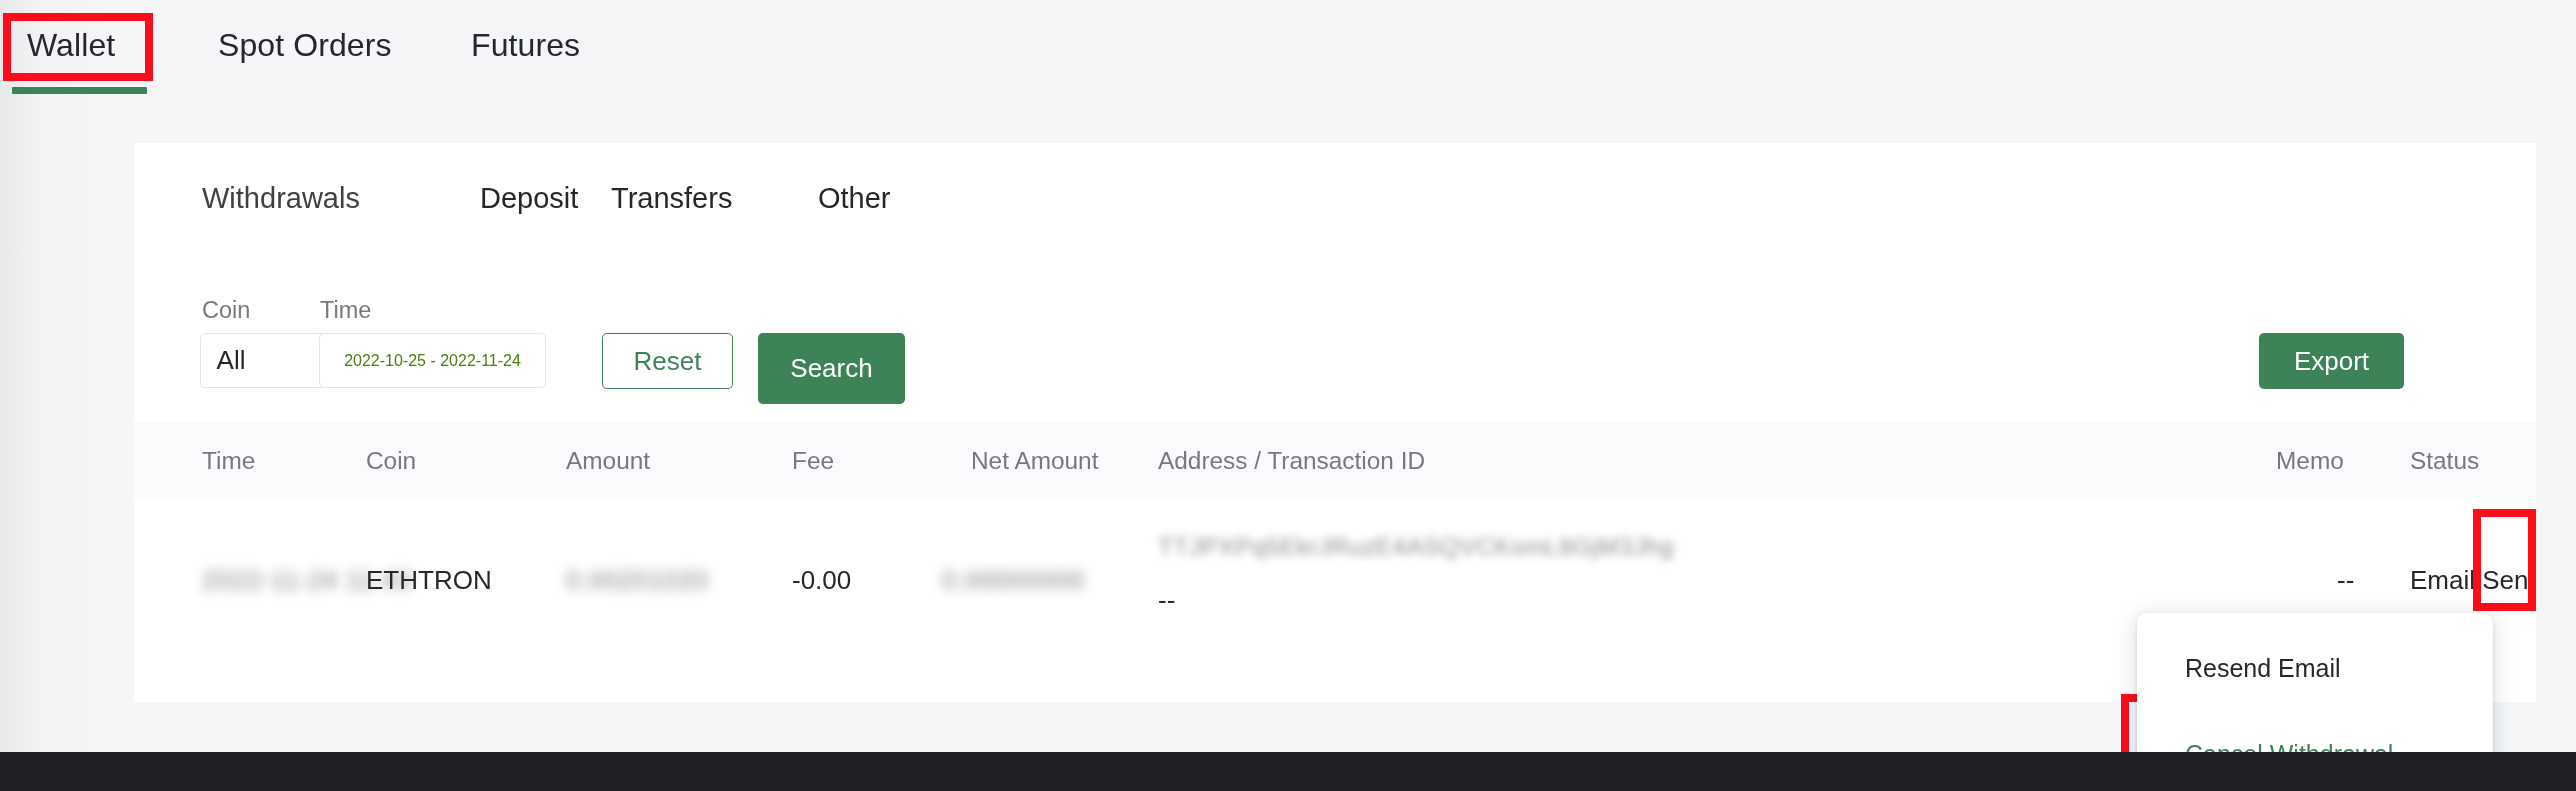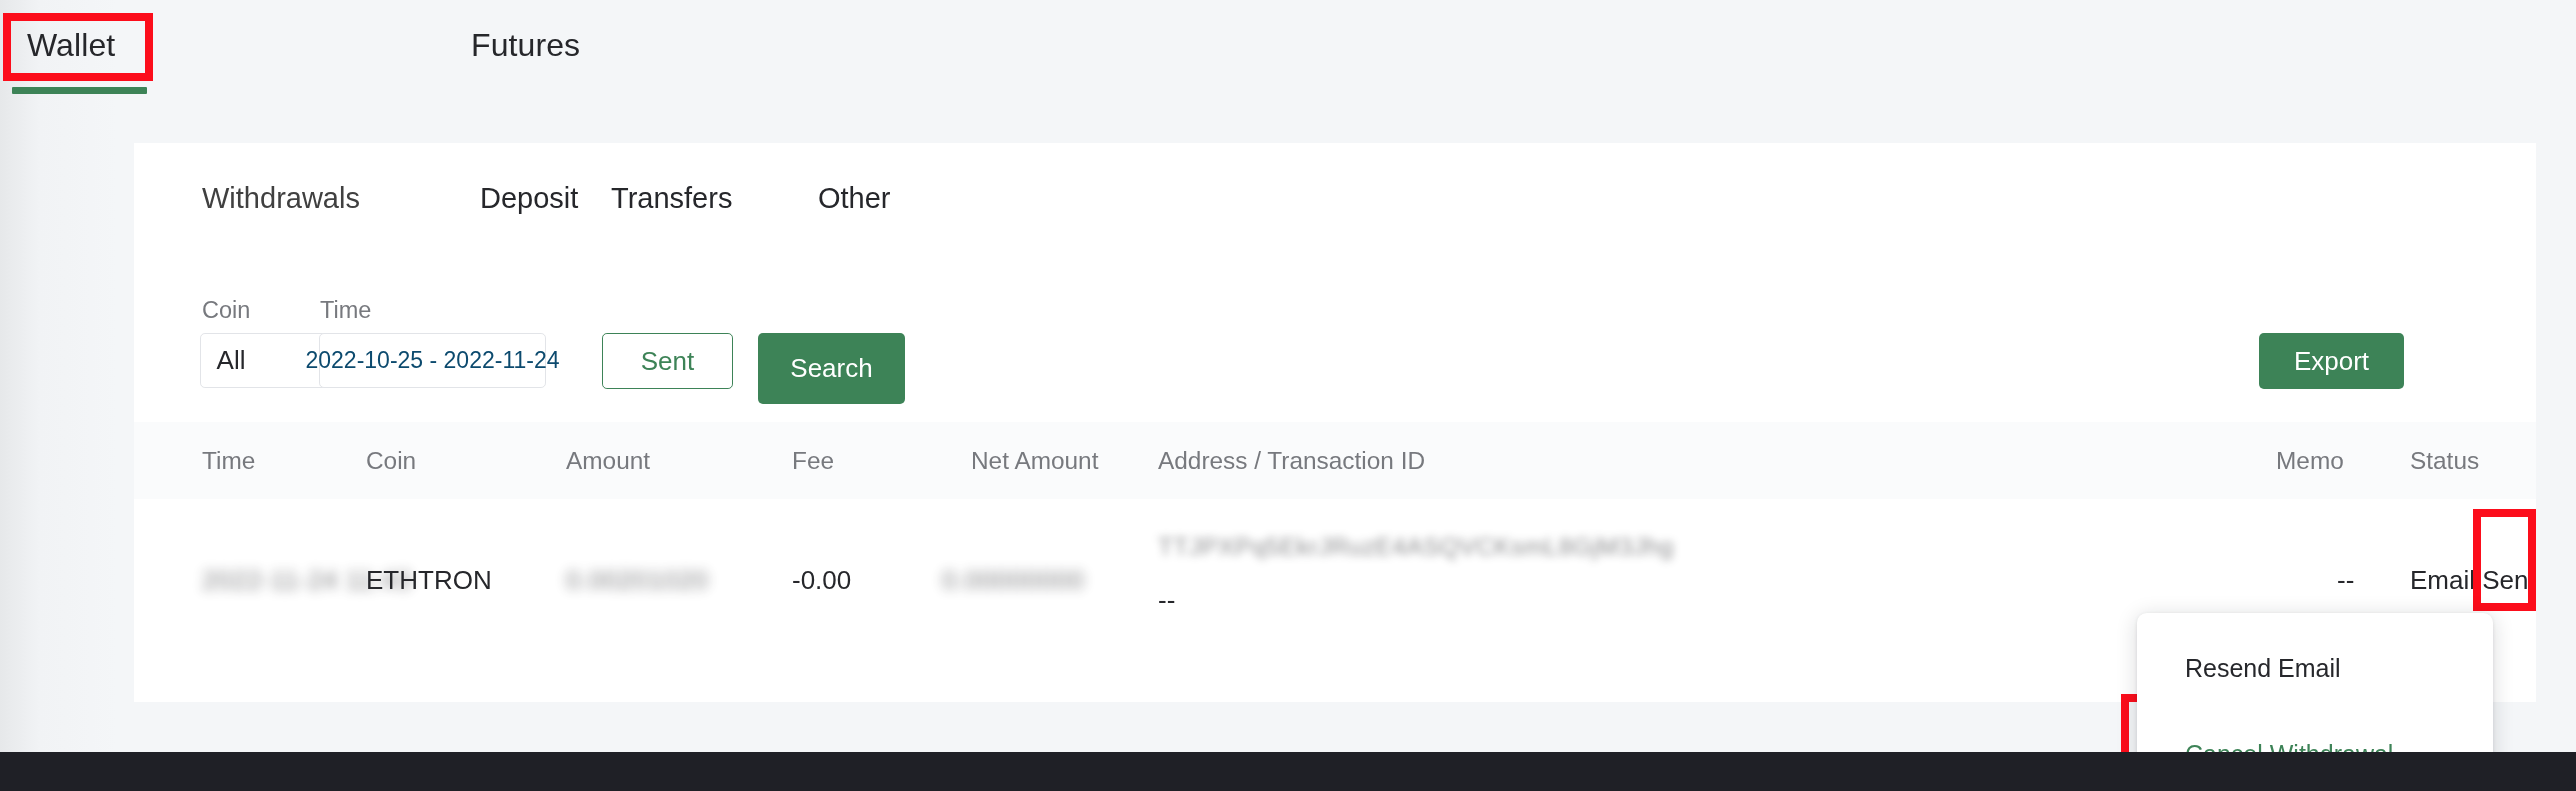--- a/index.html
+++ b/index.html
@@ -144,22 +144,22 @@
     height: 55px;
     border: 1px solid #e2e4e8;
     border-radius: 4.9px;
     background: #fff;
     box-sizing: border-box;
     display: flex;
     align-items: center;
     justify-content: center;
   }
   .date-value {
-    font-size: 23px;
-    color: #0c4a6e;
+    font-size: 16px;
+    color: #4d7c0f;
     white-space: nowrap;
   }
 
   .btn {
     position: absolute;
     box-sizing: border-box;
     border-radius: 4.9px;
     display: flex;
     align-items: center;
     justify-content: center;
@@ -269,20 +269,23 @@
 </style>
 </head>
 <body>
 
 <div id="page">
 
   <div class="topnav">
     <div class="topnav-item nav-wallet">
       <span>Wallet</span>
     </div>
+    <div class="topnav-item nav-spot">
+      <span>Spot Orders</span>
+    </div>
     <div class="topnav-item nav-fut">
       <span>Futures</span>
     </div>
     <div class="nav-underline"></div>
   </div>
 
   <div class="card">
 
     <div class="card-tabs">
       <div class="card-tab ct-0 active">Withdrawals</div>
@@ -296,21 +299,21 @@
       <div class="select-box">
         <span class="select-value">All</span>
         <span class="caret-down"></span>
       </div>
 
       <div class="field-label lbl-time">Time</div>
       <div class="date-box">
         <span class="date-value">2022-10-25 - 2022-11-24</span>
       </div>
 
-      <div class="btn btn-reset">Sent</div>
+      <div class="btn btn-reset">Reset</div>
       <div class="btn btn-search">Search</div>
       <div class="btn btn-export">Export</div>
     </div>
 
     <div class="thead">
       <div class="th" style="left:68px;">Time</div>
       <div class="th" style="left:232px;">Coin</div>
       <div class="th" style="left:432px;">Amount</div>
       <div class="th" style="left:658px;">Fee</div>
       <div class="th" style="left:837px;">Net Amount</div>

